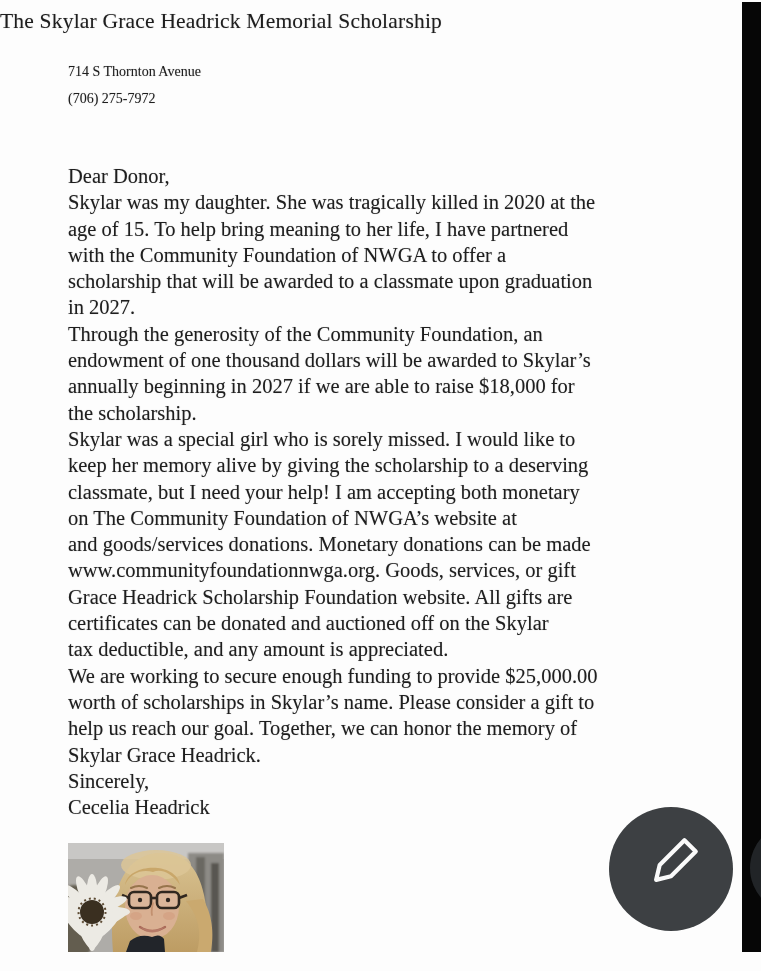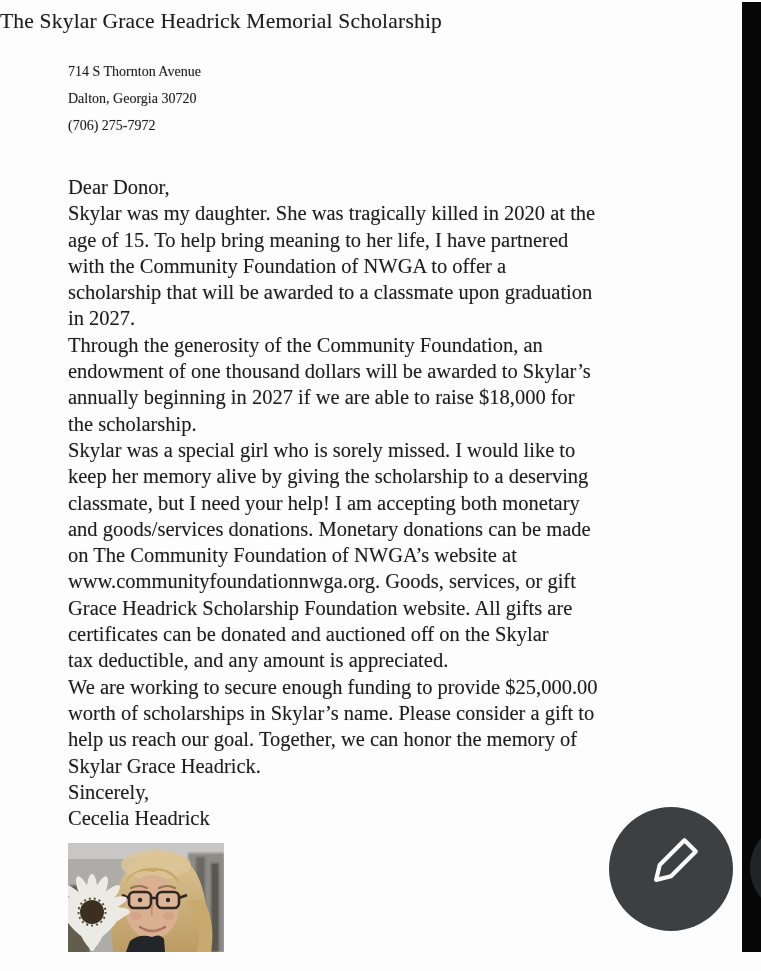--- a/index.html
+++ b/index.html
@@ -21,21 +21,20 @@
   }
   .address-block{
     position:absolute;top:58px;left:68px;
     font-size:14px;line-height:27px;
     text-shadow:0 0 1px rgba(45,45,45,.35);
   }
   .letter-body{
     position:absolute;top:163px;left:68px;width:640px;
     font-size:20.5px;line-height:26.3px;
     text-shadow:0 0 1px rgba(45,45,45,.35);
-    margin-top:11px;
   }
   .line{white-space:nowrap;}
 
   
   .photo{
     position:absolute;left:68px;top:843px;width:156px;height:109px;
     overflow:hidden;
   }
   .photo svg{display:block;}
 
@@ -62,40 +61,39 @@
 </style>
 </head>
 <body>
 
 <div class="page">
 
   <div class="doc-title">The Skylar Grace Headrick Memorial Scholarship</div>
 
   <div class="address-block">
       <div class="line">714 S Thornton Avenue</div>
-      <div class="line">Dalton, Georgia 30720</div>
       <div class="line">(706) 275-7972</div>
     </div>
 
   <div class="letter-body">
       <div class="line">Dear Donor,</div>
       <div class="line">Skylar was my daughter. She was tragically killed in 2020 at the</div>
       <div class="line">age of 15. To help bring meaning to her life, I have partnered</div>
       <div class="line">with the Community Foundation of NWGA to offer a</div>
       <div class="line">scholarship that will be awarded to a classmate upon graduation</div>
       <div class="line">in 2027.</div>
       <div class="line">Through the generosity of the Community Foundation, an</div>
       <div class="line">endowment of one thousand dollars will be awarded to Skylar’s</div>
       <div class="line">annually beginning in 2027 if we are able to raise $18,000 for</div>
       <div class="line">the scholarship.</div>
       <div class="line">Skylar was a special girl who is sorely missed. I would like to</div>
       <div class="line">keep her memory alive by giving the scholarship to a deserving</div>
       <div class="line">classmate, but I need your help! I am accepting both monetary</div>
+      <div class="line">on The Community Foundation of NWGA’s website at</div>
       <div class="line">and goods/services donations. Monetary donations can be made</div>
-      <div class="line">on The Community Foundation of NWGA’s website at</div>
       <div class="line">www.communityfoundationnwga.org. Goods, services, or gift</div>
       <div class="line">Grace Headrick Scholarship Foundation website. All gifts are</div>
       <div class="line">certificates can be donated and auctioned off on the Skylar</div>
       <div class="line">tax deductible, and any amount is appreciated.</div>
       <div class="line">We are working to secure enough funding to provide $25,000.00</div>
       <div class="line">worth of scholarships in Skylar’s name. Please consider a gift to</div>
       <div class="line">help us reach our goal. Together, we can honor the memory of</div>
       <div class="line">Skylar Grace Headrick.</div>
       <div class="line">Sincerely,</div>
       <div class="line">Cecelia Headrick</div>

